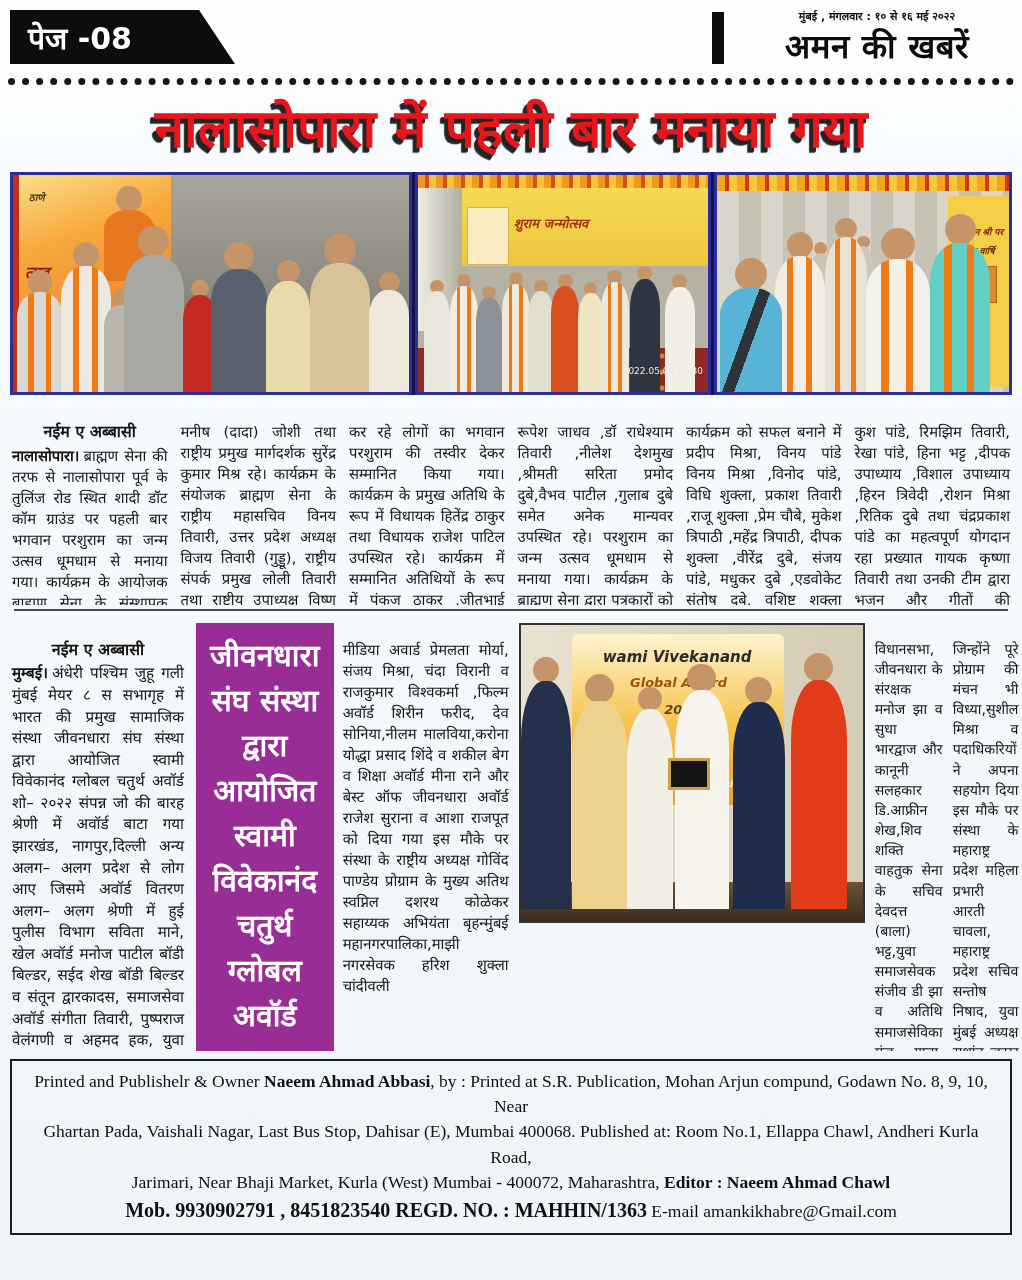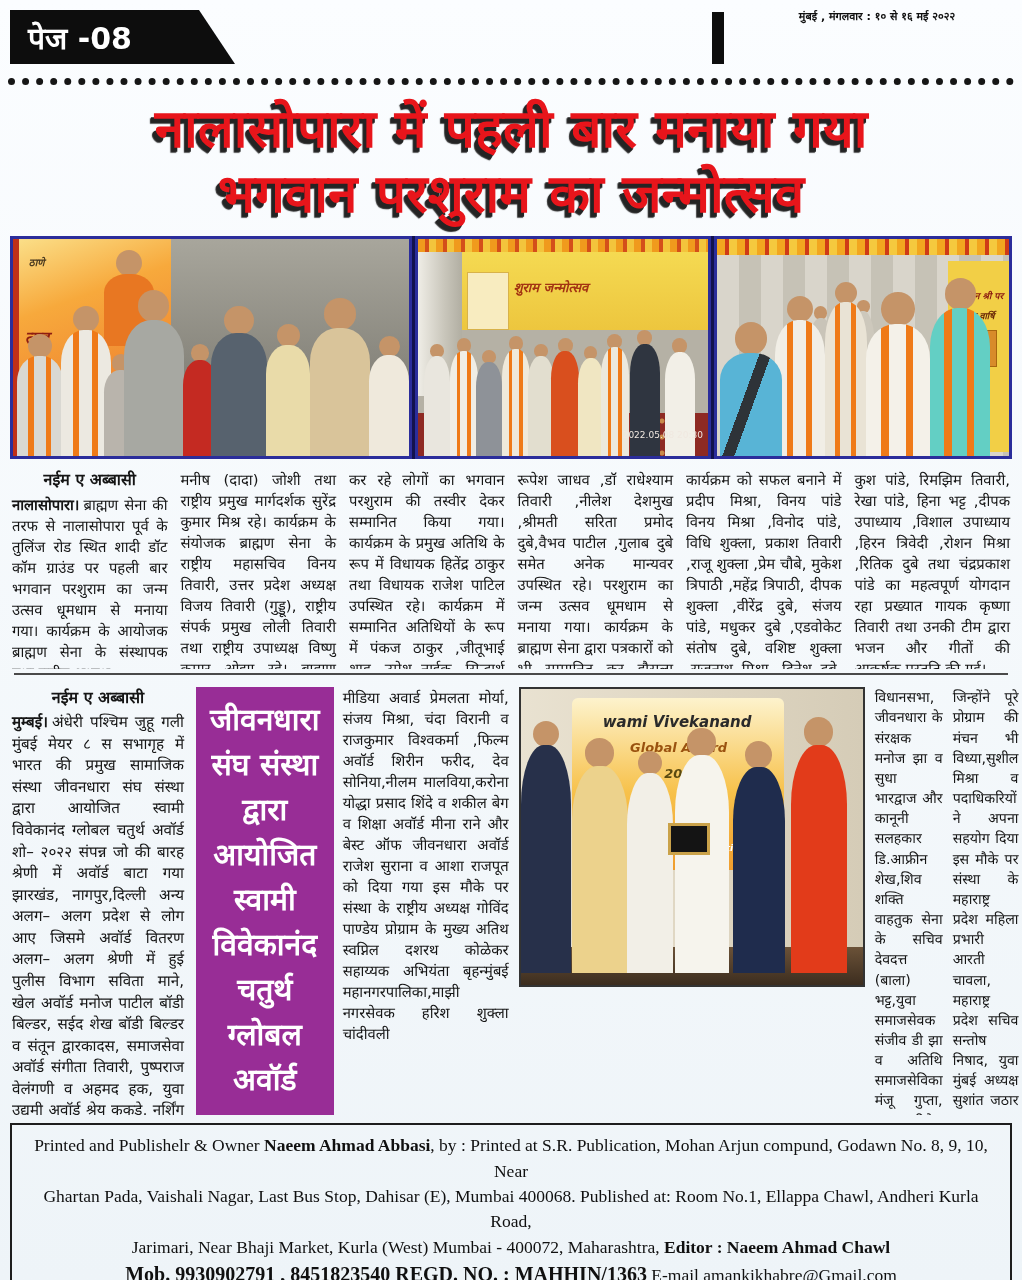--- a/index.html
+++ b/index.html
@@ -30,21 +30,21 @@
   .person{bottom:0;}
   .head{width:52%;aspect-ratio:1;border-radius:50%;background:#c59468;flex:0 0 auto;}
   .pbody{width:100%;flex:1;border-radius:45% 45% 0 0/26% 26% 0 0;background:var(--c);margin-top:-2px;}
   .scarf .pbody{background-image:linear-gradient(90deg,transparent 24%,#ef7a18 24% 36%,transparent 36% 62%,#ef7a18 62% 74%,transparent 74%);background-color:var(--c);}
   .phototext{position:absolute;font-weight:bold;white-space:nowrap;font-style:italic;}
   .garland{position:absolute;top:0;left:0;right:0;background:repeating-linear-gradient(90deg,#f09a1d 0 7px,#d44f1a 7px 11px,#f3c43c 11px 18px);}
   .timestamp{position:absolute;right:5px;bottom:16px;color:#f0e8e0;font-size:9px;}
 
   
   .article1{display:grid;grid-template-columns:repeat(6,1fr);gap:13px;padding:10px 12px 4px;height:196px;overflow:hidden;}
-  .col{font-size:14.8px;line-height:1.42;text-align:justify;}
+  .col{font-size:14.8px;line-height:1.42;text-align:justify;margin-top:16px;}
   .byline{text-align:center;font-weight:bold;font-size:16px;margin-bottom:2px;}
   .divider{margin:4px 14px;border-top:2px solid #4a4a4a;}
 
   
   .article2{display:grid;grid-template-columns:172px 1fr;gap:12px;padding:8px 12px 0;height:436px;overflow:hidden;box-sizing:border-box;}
   .a2-right{display:flex;flex-direction:row;gap:9px;min-width:0;}
   .headline2{background:#982d96;color:#fff;text-align:center;padding:10px 14px;font-size:30px;line-height:1.5;font-weight:bold;}
   .a2-row{display:grid;grid-template-columns:166px 346px 1fr 1fr;gap:10px;flex:1;min-height:0;}
   .award-photo{position:relative;border:2px solid #333;overflow:hidden;background:linear-gradient(90deg,#e9e2d1,#ded5c1 55%,#d5ccb7);height:300px;box-sizing:border-box;}
 
@@ -58,27 +58,27 @@
 
 <div class="page">
 
   <div class="header">
     <div class="page-badge">
       <span data-bind="header.page_badge">पेज -08</span>
     </div>
     <div class="vbar"></div>
     <div class="head-right">
       <div class="date-line" data-bind="header.date_line">मुंबई , मंगलवार : १० से १६ मई २०२२</div>
+      <div class="masthead" data-bind="header.masthead">अमन की खबरें</div>
     </div>
   </div>
   <div class="dotted-rule"></div>
 
   <div class="headline1">
     <div data-bind="article1.headline_line1">नालासोपारा में पहली बार मनाया गया</div>
-    <div data-bind="article1.headline_line2">भगवान परशुराम का जन्मोत्सव</div>
   </div>
 
   <div class="photos">
 
     <div class="photo ph1">
       <div class="layer" style="left:0;top:0;width:40%;height:100%;background:linear-gradient(160deg,#fbe08a 0%,#f7a93c 30%,#ef8430 70%,#e9762c 100%);"></div>
       <div class="layer" style="left:0;top:0;width:6px;height:100%;background:#c03018;"></div>
       <div class="layer" style="right:0;top:0;width:60%;height:100%;background:linear-gradient(#a8a69c,#87857c 60%,#6f6e66);"></div>
       <div class="portrait" style="left:23%;top:5%;width:50px;height:44%;">
         <div class="head"></div>

